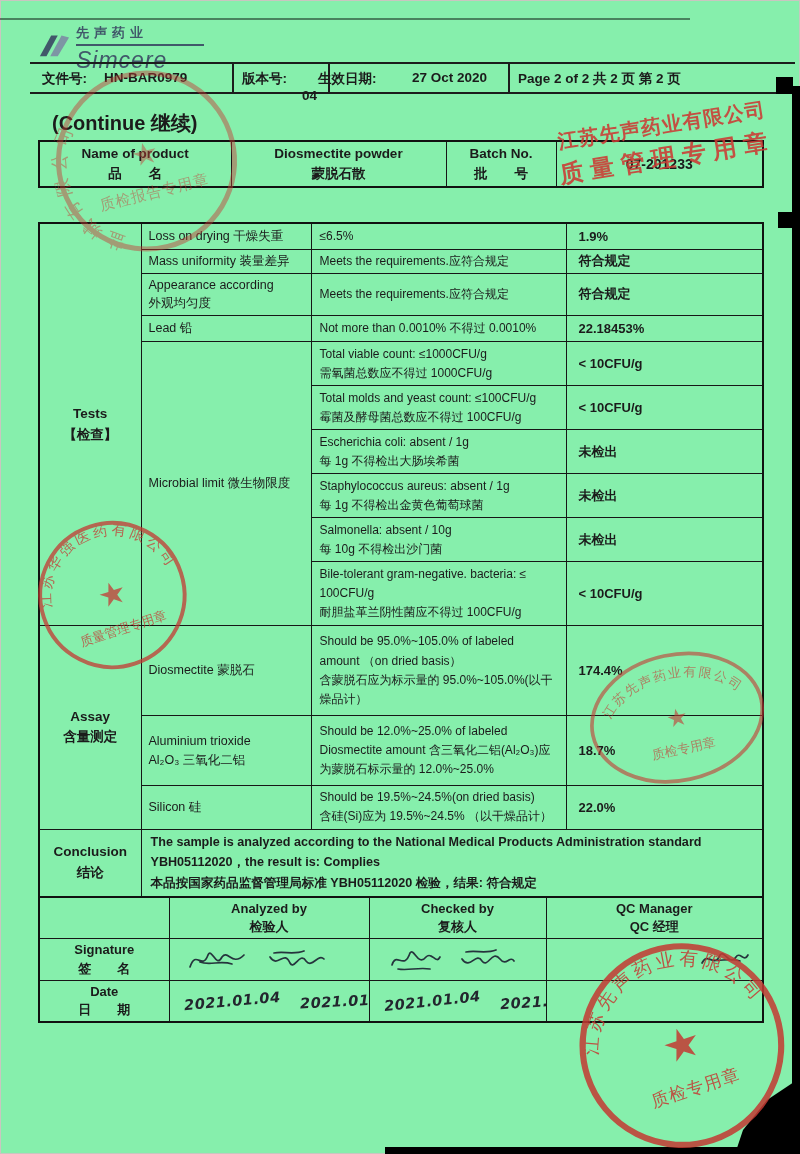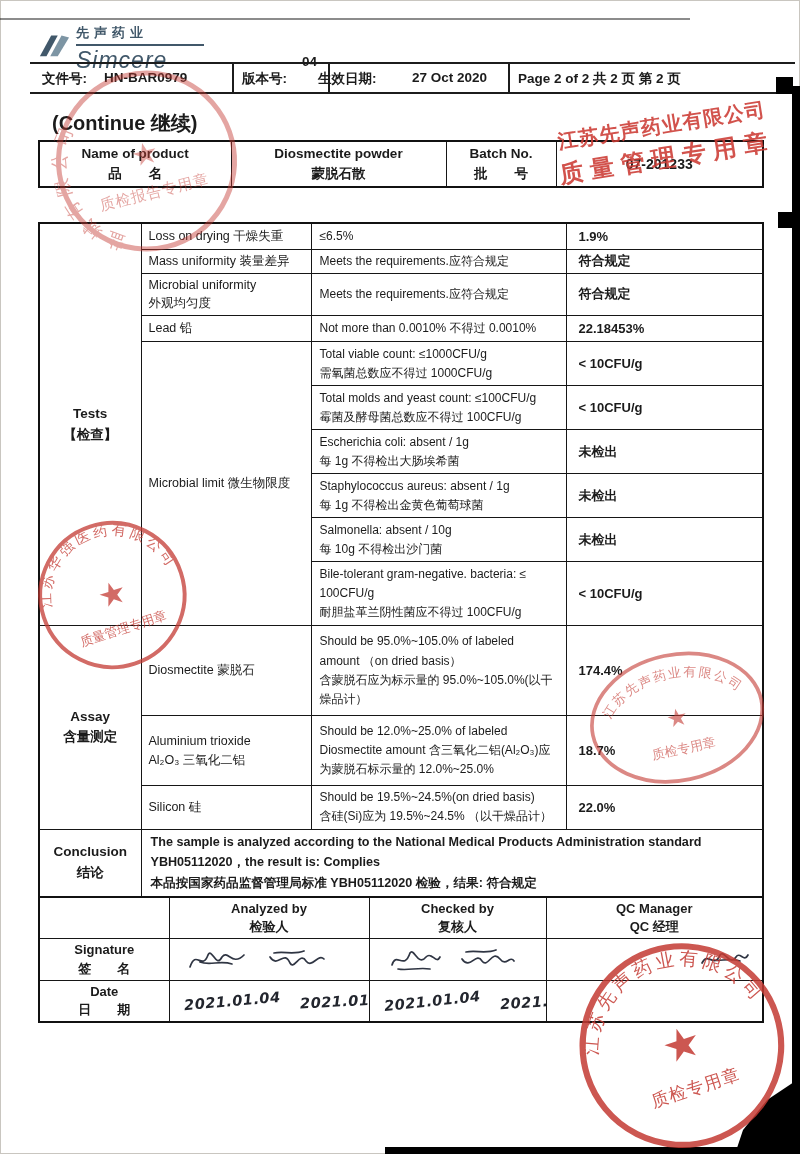--- a/index.html
+++ b/index.html
@@ -1,18 +1,18 @@
 <!DOCTYPE html>
 <html><head>
 <meta charset="utf-8">
 <style>
   html,body{margin:0;padding:0;background:#9a9a9a;}
   #page{
     position:relative;width:800px;height:1154px;margin:0 auto;
-    background:#ffffff;overflow:hidden;
+    background:#86efac;overflow:hidden;
     font-family:"Liberation Sans",sans-serif;color:#1b1b1b;
     box-shadow:inset 0 0 0 1px #c9c6c0;
   }
   .abs{position:absolute;}
   
   .logo-cn{font-size:13px;font-weight:700;letter-spacing:5px;color:#41586a;border-bottom:2px solid #41586a;padding-bottom:2px;}
   .logo-en{font-size:23px;font-weight:400;font-style:italic;color:#41586a;letter-spacing:1px;margin-top:1px;}
   .rule{position:absolute;background:#1c1c1c;}
   .meta-label,.meta-val{font-size:13.5px;font-weight:700;white-space:nowrap;}
   .continue{font-size:20px;font-weight:700;}
@@ -71,21 +71,21 @@
 
   <div class="rule" style="left:30px;top:62px;width:765px;height:2.4px;"></div>
   <div class="rule" style="left:30px;top:92px;width:765px;height:2.4px;"></div>
   <div class="rule" style="left:232px;top:62px;width:1.6px;height:32px;"></div>
   <div class="rule" style="left:328px;top:62px;width:1.6px;height:32px;"></div>
   <div class="rule" style="left:508px;top:62px;width:1.6px;height:32px;"></div>
 
   <div class="abs meta-label" style="left:42px;top:70px;">文件号:</div>
   <div class="abs meta-val" style="left:104px;top:70px;">HN-BAR0979</div>
   <div class="abs meta-label" style="left:242px;top:70px;">版本号:</div>
-  <div class="abs meta-val" style="left:302px;top:54px;">04</div>
+  <div class="abs meta-val" style="left:302px;top:88px;">04</div>
   <div class="abs meta-label" style="left:318px;top:70px;">生效日期:</div>
   <div class="abs meta-val" style="left:412px;top:70px;">27 Oct 2020</div>
   <div class="abs meta-val" style="left:518px;top:70px;">Page 2 of 2 共 2 页 第 2 页</div>
 
   <div class="abs continue" style="left:52px;top:110px;">(Continue 继续)</div>
 
   <table class="bordered ptab abs" style="left:38px;top:140px;width:724px;">
     <colgroup>
         <col style="width:192px">
         <col style="width:215px">
@@ -139,21 +139,21 @@
       <td class="item">
             <div>Mass uniformity 装量差异</div>
           </td>
       <td class="std">
             <div>Meets the requirements.应符合规定</div>
           </td>
       <td class="res">符合规定</td>
     </tr>
     <tr class="hr2">
       <td class="item">
-        <div>Microbial uniformity</div>
+        <div>Appearance according</div>
             <div>外观均匀度</div>
       </td>
       <td class="std">
             <div>Meets the requirements.应符合规定</div>
           </td>
       <td class="res">符合规定</td>
     </tr>
     <tr class="hr3">
       <td class="item">
             <div>Lead 铅</div>

